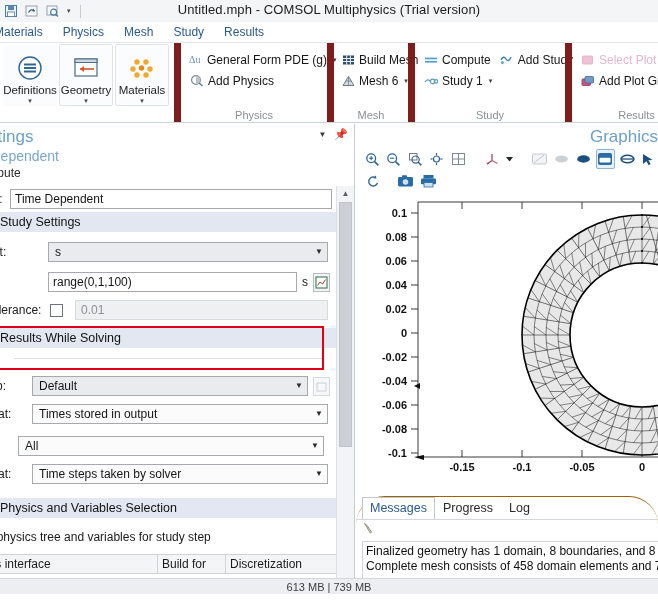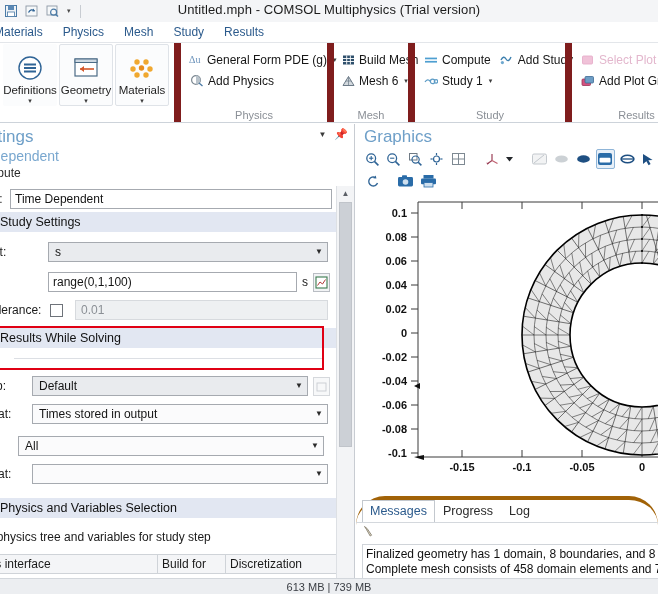--- a/index.html
+++ b/index.html
@@ -145,40 +145,41 @@
   }
   .vscroll .thumb {
     position: absolute; left: 2px; right: 2px; top: 16px; height: 245px;
     background: #ccd0d6; border: 1px solid #c0c4ca;
   }
 
   
   .graphics {
     position: absolute; left: 356px; top: 124px; right: 0; height: 372px;
     background: #ffffff;
+    text-align: right;
   }
   .gtitle { font-size: 17px; color: #6e9fc8; padding: 2px 0 0 8px; line-height: 22px; }
   .gtools { padding-left: 7px; }
   .gtrow { display: flex; align-items: center; height: 22px; gap: 3px; }
   .gbtn {
     width: 20px; height: 20px; display: flex; align-items: center; justify-content: center;
     border: 1px solid transparent; border-radius: 2px;
   }
   .gbtn.active { border-color: #8fb5d8; background: #e8f0f8; }
   .gsep { width: 10px; }
 
   .plot {
     position: absolute; left: 0; right: 0; top: 70px; bottom: 0;
     background: #ffffff; overflow: hidden;
   }
 
   
   .msgpanel {
     position: absolute; left: 356px; top: 496px; right: 0; bottom: 16px;
-    background: #ffffff; border-top: 4px solid #a16207; border-radius: 29px;
+    background: #ffffff; border-top: 1px solid #a16207; border-radius: 29px;
   }
   .msgtabs { display: flex; align-items: flex-end; height: 22px; padding-left: 6px; }
   .mtab {
     font-size: 12.5px; color: #2a2a2a; padding: 2px 7px 3px 7px; line-height: 16px;
     border: 1px solid transparent; border-bottom: none;
   }
   .mtab.sel { color: #2b5a8c; background: #ffffff; border-color: #c3c8ce; }
   .msgtool { height: 20px; border-top: 1px solid #d4d8dd; display: flex; align-items: center; padding-left: 6px; }
   .msgbody {
     position: absolute; left: 6px; right: 0; top: 44px; bottom: 0;
@@ -491,20 +492,21 @@
             <span class="cv">All</span>
             <span class="carr">▼</span>
           </div>
         </div>
 
         <div style="height:4px;"></div>
 
         <div style="display:flex; align-items:center; height:24px;">
           <span class="lbl" style="margin-left:-44px; width:76px;">Update at:</span>
           <div class="combo light" style="flex:1; margin-right:8px;">
+            <span class="cv">Time steps taken by solver</span>
             <span class="carr">▼</span>
           </div>
         </div>
 
         <div style="height:12px;"></div>
 
         <div class="sec-header" style="margin-left:-28px; padding-left:28px;">Physics and Variables Selection</div>
 
         <div style="height:8px;"></div>
 

